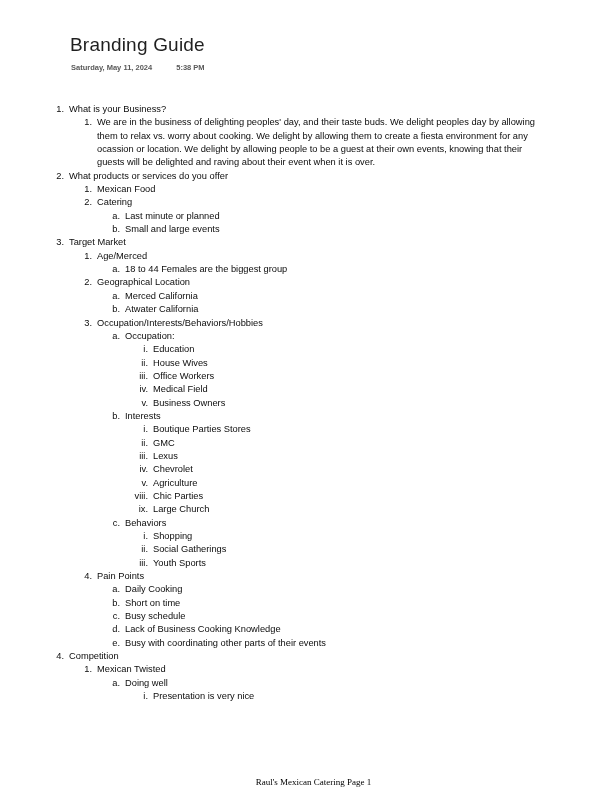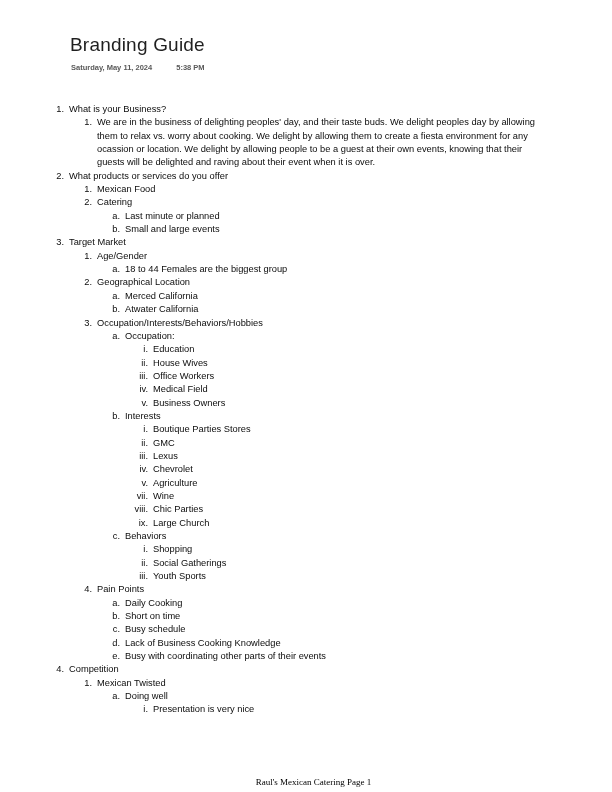--- a/index.html
+++ b/index.html
@@ -100,21 +100,21 @@
       <div class="row lvl2">
     <span class="m">b.</span>
     <span class="t">Small and large events</span>
   </div>
       <div class="row lvl0">
     <span class="m">3.</span>
     <span class="t">Target Market</span>
   </div>
       <div class="row lvl1">
     <span class="m">1.</span>
-    <span class="t">Age/Gender</span>
+    <span class="t">Age/Merced</span>
   </div>
       <div class="row lvl2">
     <span class="m">a.</span>
     <span class="t">18 to 44 Females are the biggest group</span>
   </div>
       <div class="row lvl1">
     <span class="m">2.</span>
     <span class="t">Geographical Location</span>
   </div>
       <div class="row lvl2">
@@ -171,24 +171,20 @@
   </div>
       <div class="row lvl3">
     <span class="m">iv.</span>
     <span class="t">Chevrolet</span>
   </div>
       <div class="row lvl3">
     <span class="m">v.</span>
     <span class="t">Agriculture</span>
   </div>
       <div class="row lvl3">
-    <span class="m">vii.</span>
-    <span class="t">Wine</span>
-  </div>
-      <div class="row lvl3">
     <span class="m">viii.</span>
     <span class="t">Chic Parties</span>
   </div>
       <div class="row lvl3">
     <span class="m">ix.</span>
     <span class="t">Large Church</span>
   </div>
       <div class="row lvl2">
     <span class="m">c.</span>
     <span class="t">Behaviors</span>

